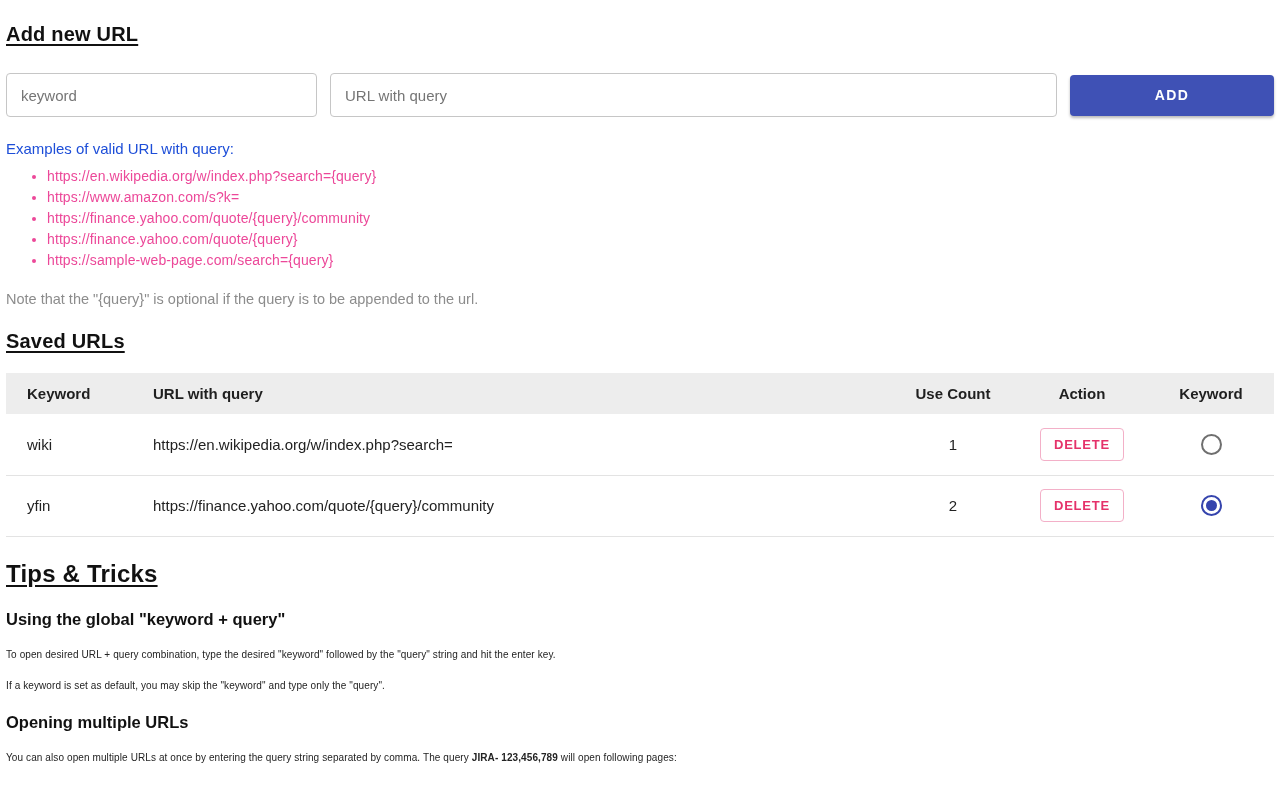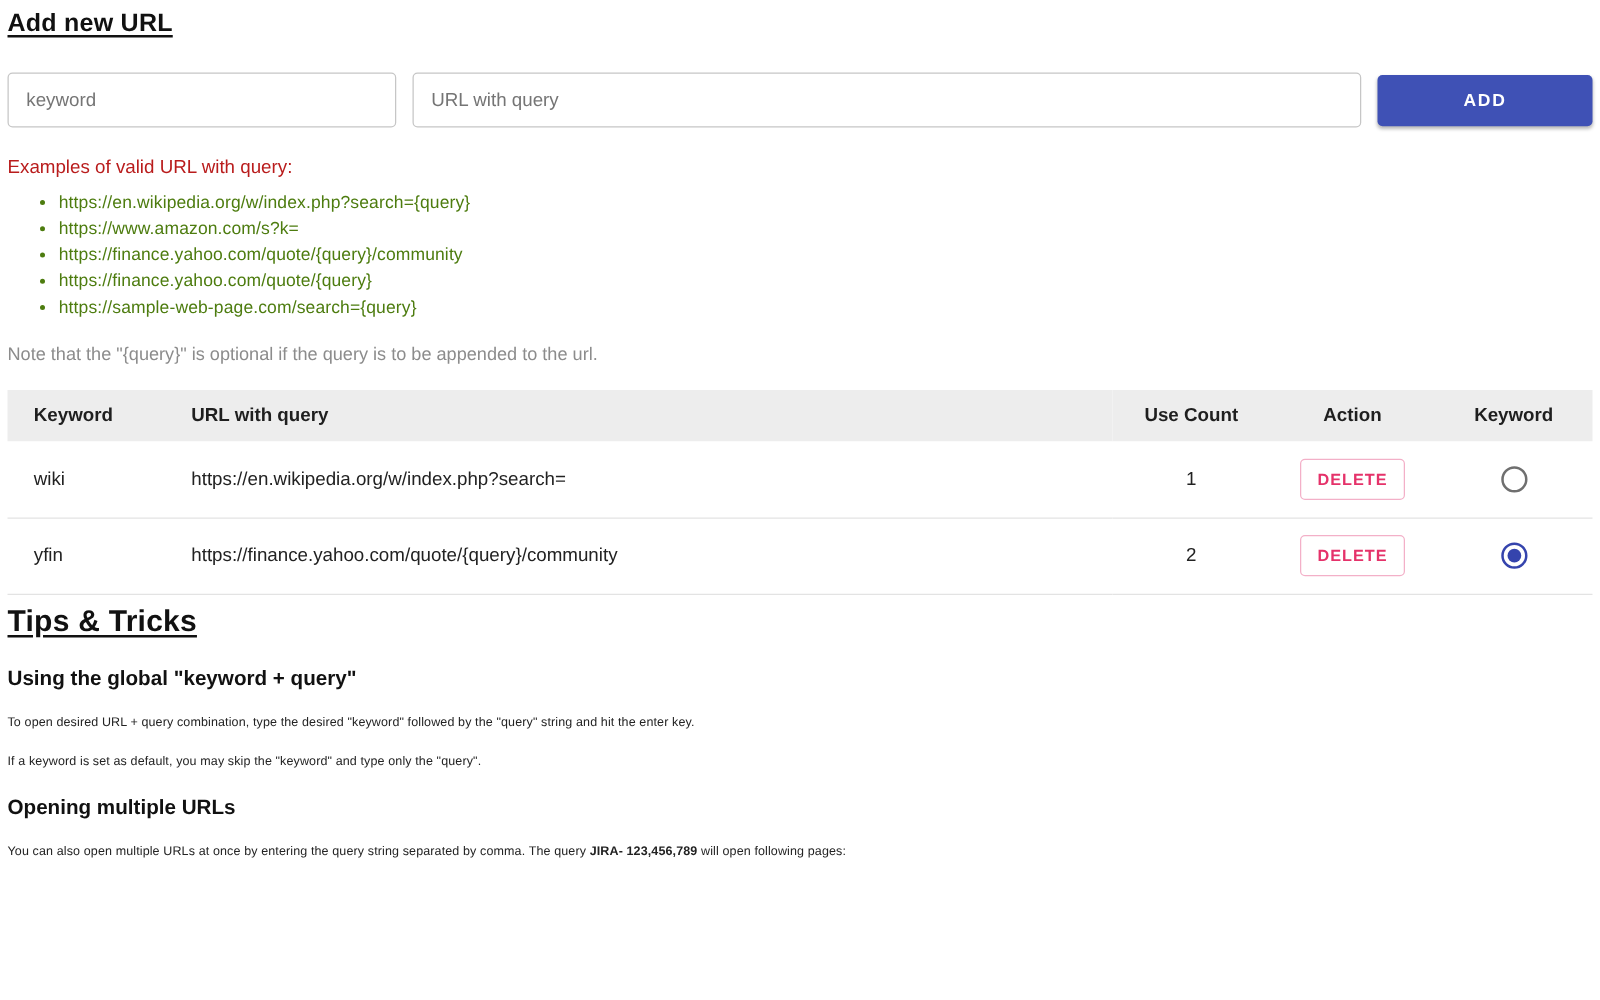--- a/index.html
+++ b/index.html
@@ -10,21 +10,21 @@
     overflow: hidden;
     font-family: "Liberation Sans", "DejaVu Sans", sans-serif;
     color: #1f1f1f;
     -webkit-font-smoothing: antialiased;
   }
   .page { padding: 0 6px; }
 
   
   h2.section-title {
     margin: 0;
-    padding-top: 8px;
+    padding-top: 23px;
     font-size: 20px;
     font-weight: 700;
     text-decoration: underline;
     text-underline-offset: 3px;
     color: #111;
     letter-spacing: 0.2px;
   }
   h2.tips-title { font-size: 24px; }
 
   
@@ -43,42 +43,42 @@
     font-family: inherit;
     color: #333;
     background: #fff;
     outline: none;
   }
   .text-input::placeholder { color: #757575; opacity: 1; }
   .input-keyword { width: 311px; flex: 0 0 auto; }
   .input-url { flex: 1 1 auto; }
   .btn-add {
     flex: 0 0 auto;
-    width: 172px;
+    width: 204px;
     height: 41px;
     border: none;
     border-radius: 4px;
     background: #3f51b5;
     color: #ffffff;
     font-family: inherit;
     font-size: 14px;
     font-weight: 700;
     letter-spacing: 1.4px;
     box-shadow: 0 2px 3px rgba(0,0,0,0.28);
     cursor: pointer;
   }
 
   
-  .examples-title { margin-top: 23px; font-size: 15px; color: #b91c1c; }
+  .examples-title { margin-top: 23px; font-size: 15px; color: #1d4ed8; }
   ul.examples {
     margin: 9px 0 0 0;
     padding-left: 41px;
   }
   ul.examples li {
-    color: #4d7c0f;
+    color: #ec4899;
     font-size: 14px;
     line-height: 21px;
     letter-spacing: 0.1px;
   }
   .note-text { margin-top: 20px; font-size: 14.5px; color: #8c8c8c; }
 
   
   .saved-heading { margin-top: 45px; }
   table.saved {
     margin-top: 20px;
@@ -175,20 +175,21 @@
   <ul class="examples">
     <li>https://en.wikipedia.org/w/index.php?search={query}</li>
     <li>https://www.amazon.com/s?k=</li>
     <li>https://finance.yahoo.com/quote/{query}/community</li>
     <li>https://finance.yahoo.com/quote/{query}</li>
     <li>https://sample-web-page.com/search={query}</li>
   </ul>
 
   <div class="note-text">Note that the "{query}" is optional if the query is to be appended to the url.</div>
 
+  <h2 class="section-title saved-heading">Saved URLs</h2>
 
   <table class="saved">
     <colgroup>
       <col style="width:146px">
       <col>
       <col style="width:126px">
       <col style="width:132px">
       <col style="width:126px">
     </colgroup>
     <thead>

